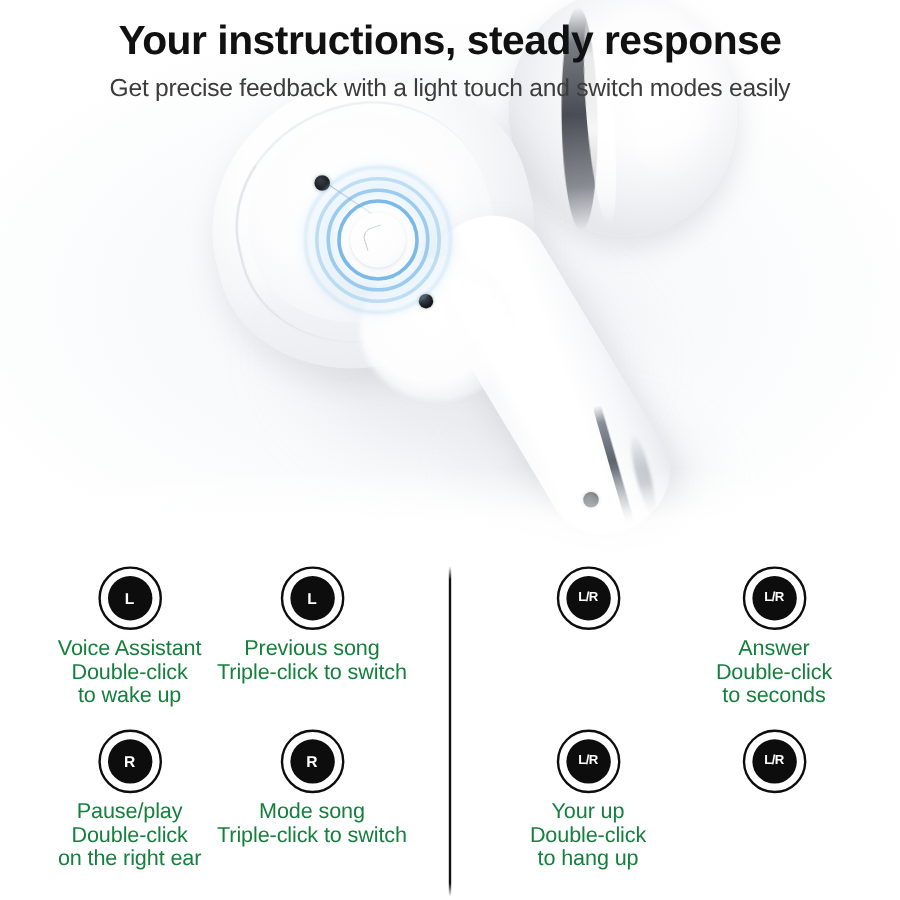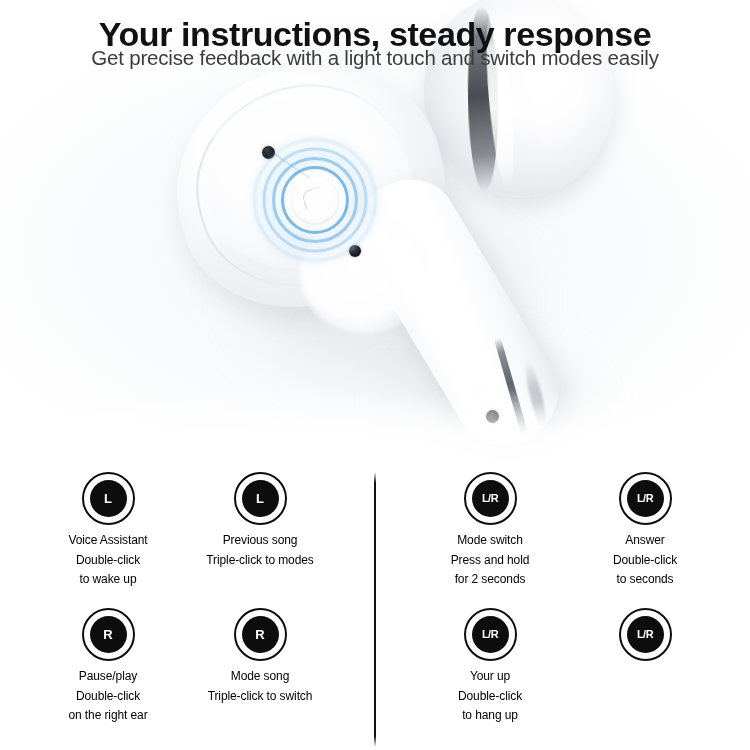--- a/index.html
+++ b/index.html
@@ -282,21 +282,21 @@
     text-align: center;
     font-size: 34px;
     font-weight: bold;
     letter-spacing: -0.4px;
     color: #111111;
     line-height: 44px;
     z-index: 6;
   }
   .subtitle {
     position: absolute;
-    left: 0; top: 44px;
+    left: 0; top: 60px;
     width: 750px;
     text-align: center;
     font-size: 20.5px;
     font-weight: normal;
     letter-spacing: -0.2px;
     color: #3c3c3c;
     line-height: 28px;
     z-index: 6;
   }
 
@@ -361,22 +361,22 @@
     align-items: center;
     justify-content: center;
     font-size: 13px;
     font-weight: bold;
     letter-spacing: 0px;
     line-height: 1;
   }
   .badge-core.lr { font-size: 11px; letter-spacing: -0.5px; }
 
   .caption {
-    font-size: 12px;
-    color: #000000;
+    font-size: 18px;
+    color: #15803d;
     line-height: 19.5px;
     letter-spacing: -0.1px;
     white-space: pre-line;
   }
 </style>
 </head>
 <body>
 
 <div id="page">
 
@@ -435,21 +435,21 @@
         <div class="caption">Voice Assistant
 Double-click
 to wake up</div>
       </div>
 
       <div class="cell c2 r1">
         <div class="badge">
           <div class="badge-core">L</div>
         </div>
         <div class="caption">Previous song
-Triple-click to modes</div>
+Triple-click to switch</div>
       </div>
 
       <div class="cell c1 r2">
         <div class="badge">
           <div class="badge-core">R</div>
         </div>
         <div class="caption">Pause/play
 Double-click
 on the right ear</div>
       </div>
@@ -463,23 +463,20 @@
       </div>
 
     </div>
 
     <div class="group right">
 
       <div class="cell c1 r1">
         <div class="badge">
           <div class="badge-core lr">L/R</div>
         </div>
-        <div class="caption">Mode switch
-Press and hold
-for 2 seconds</div>
       </div>
 
       <div class="cell c2 r1">
         <div class="badge">
           <div class="badge-core lr">L/R</div>
         </div>
         <div class="caption">Answer
 Double-click
 to seconds</div>
       </div>

